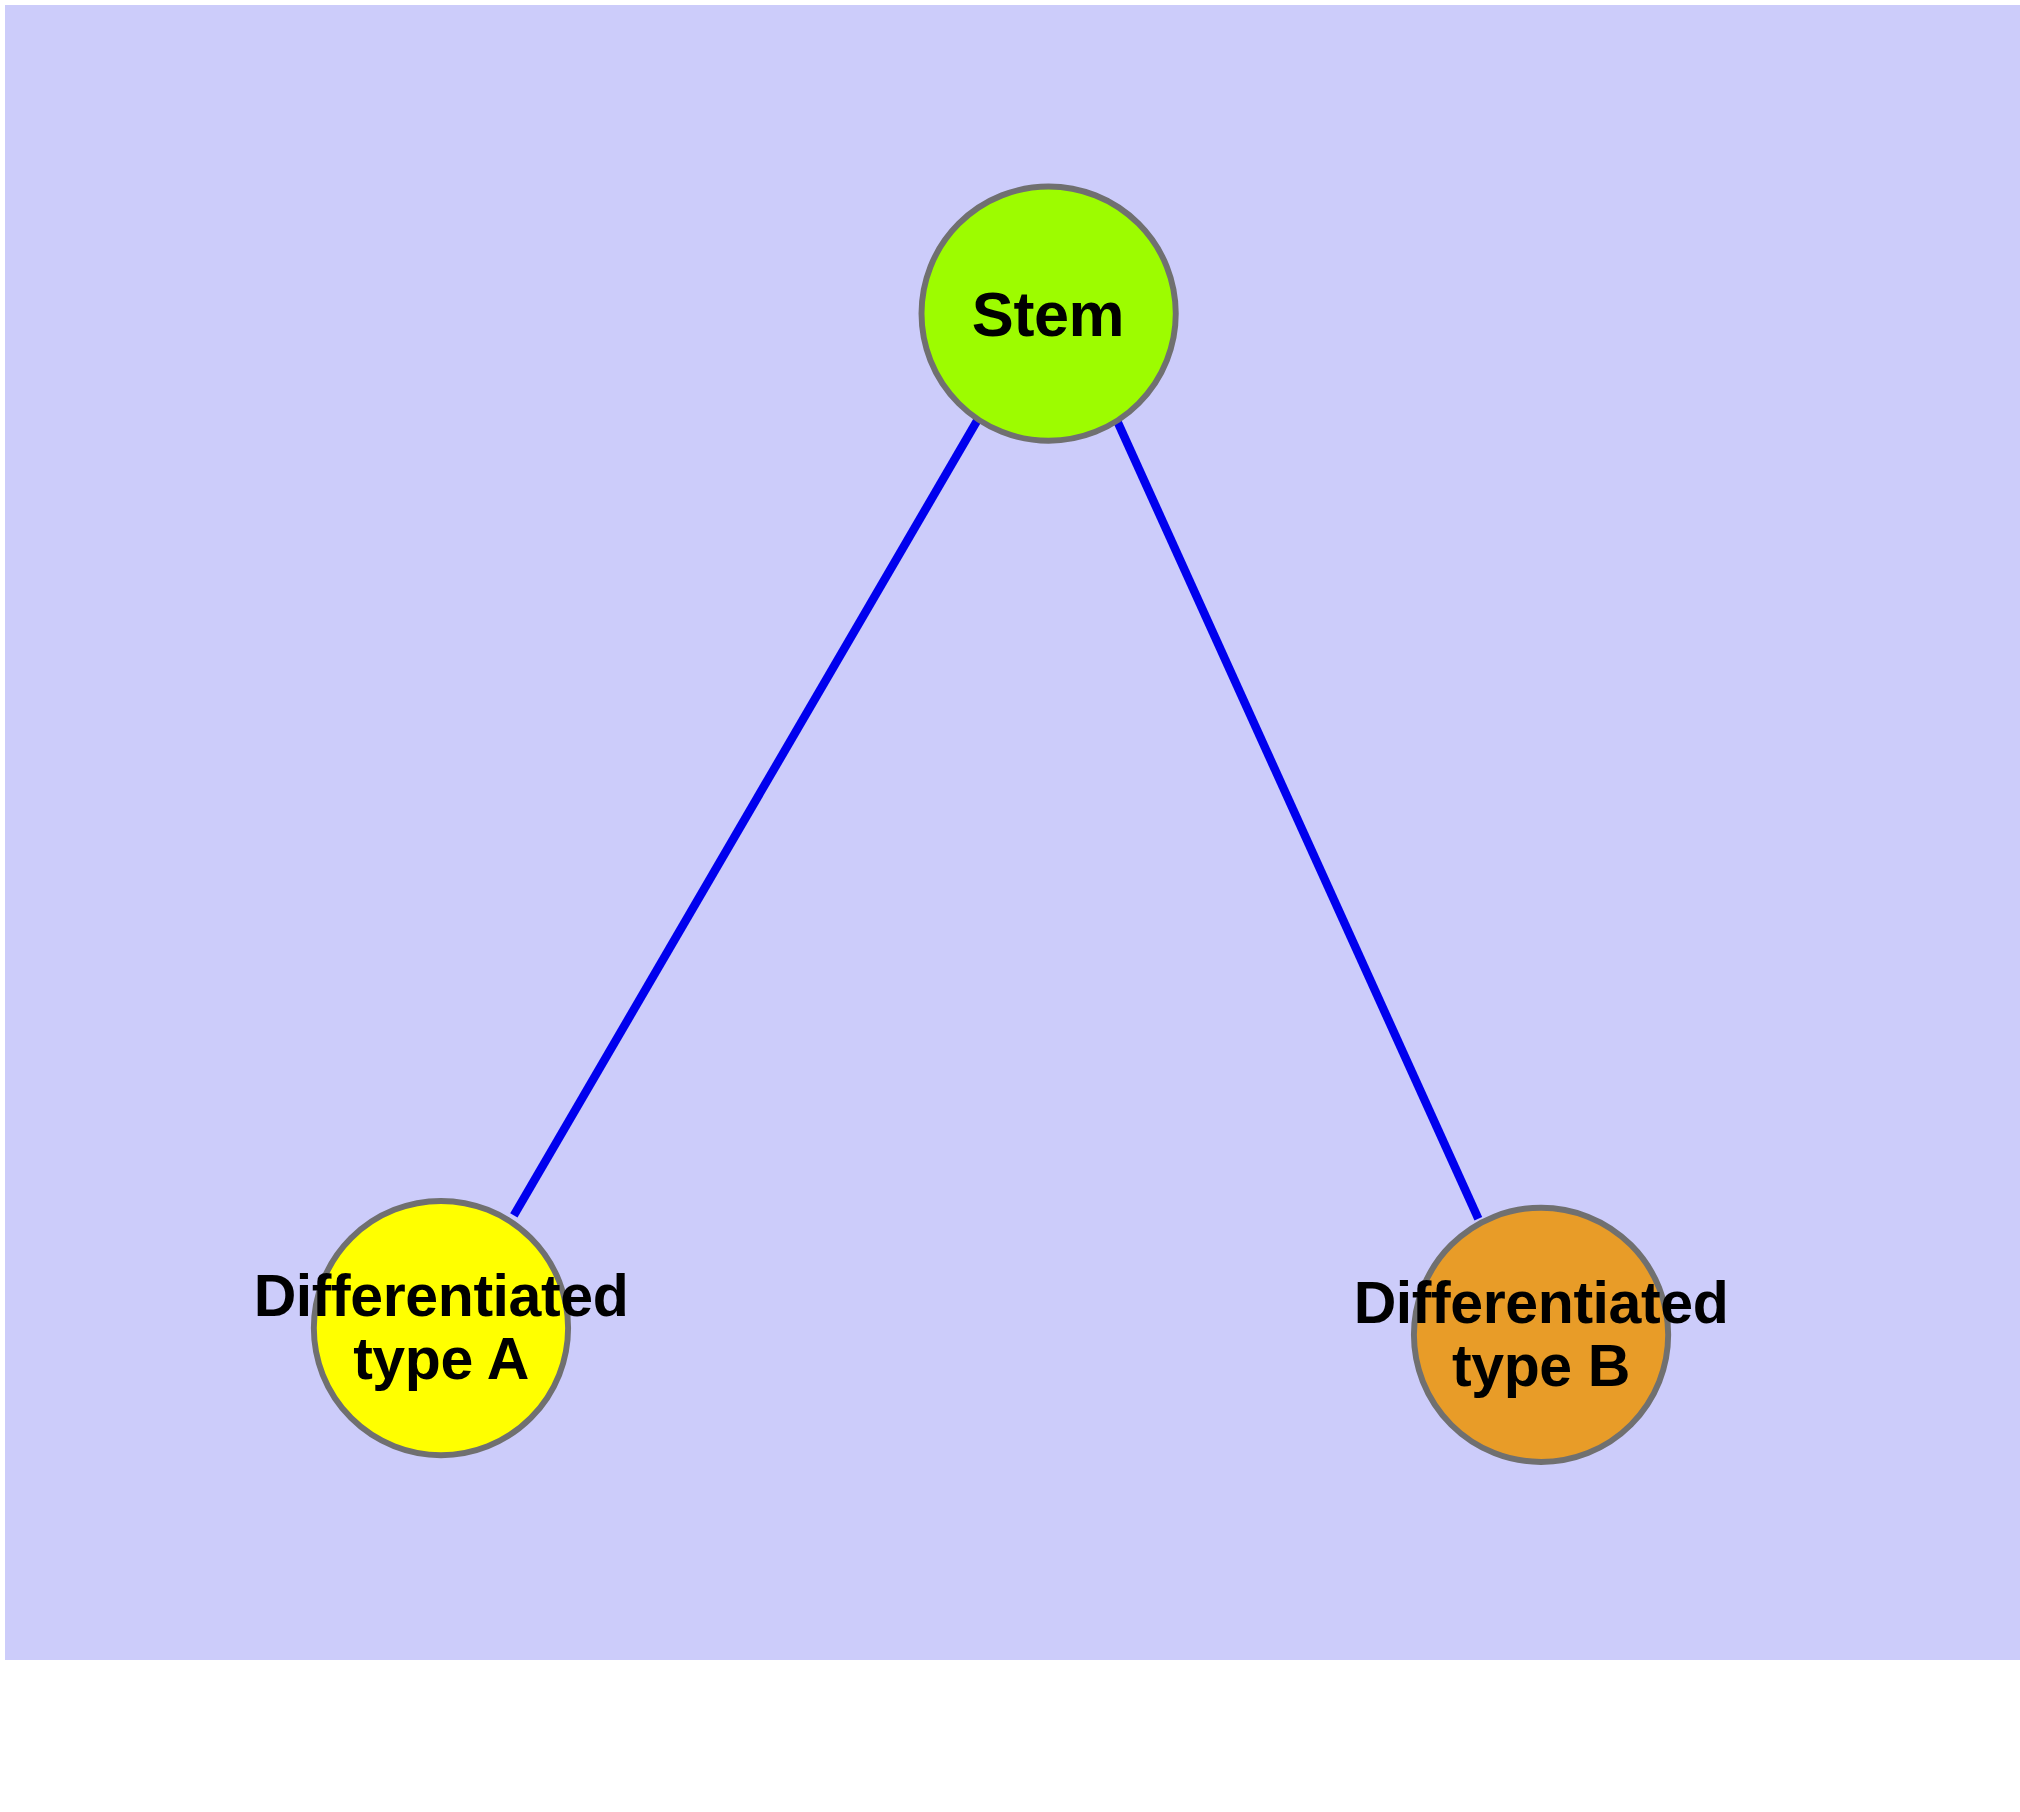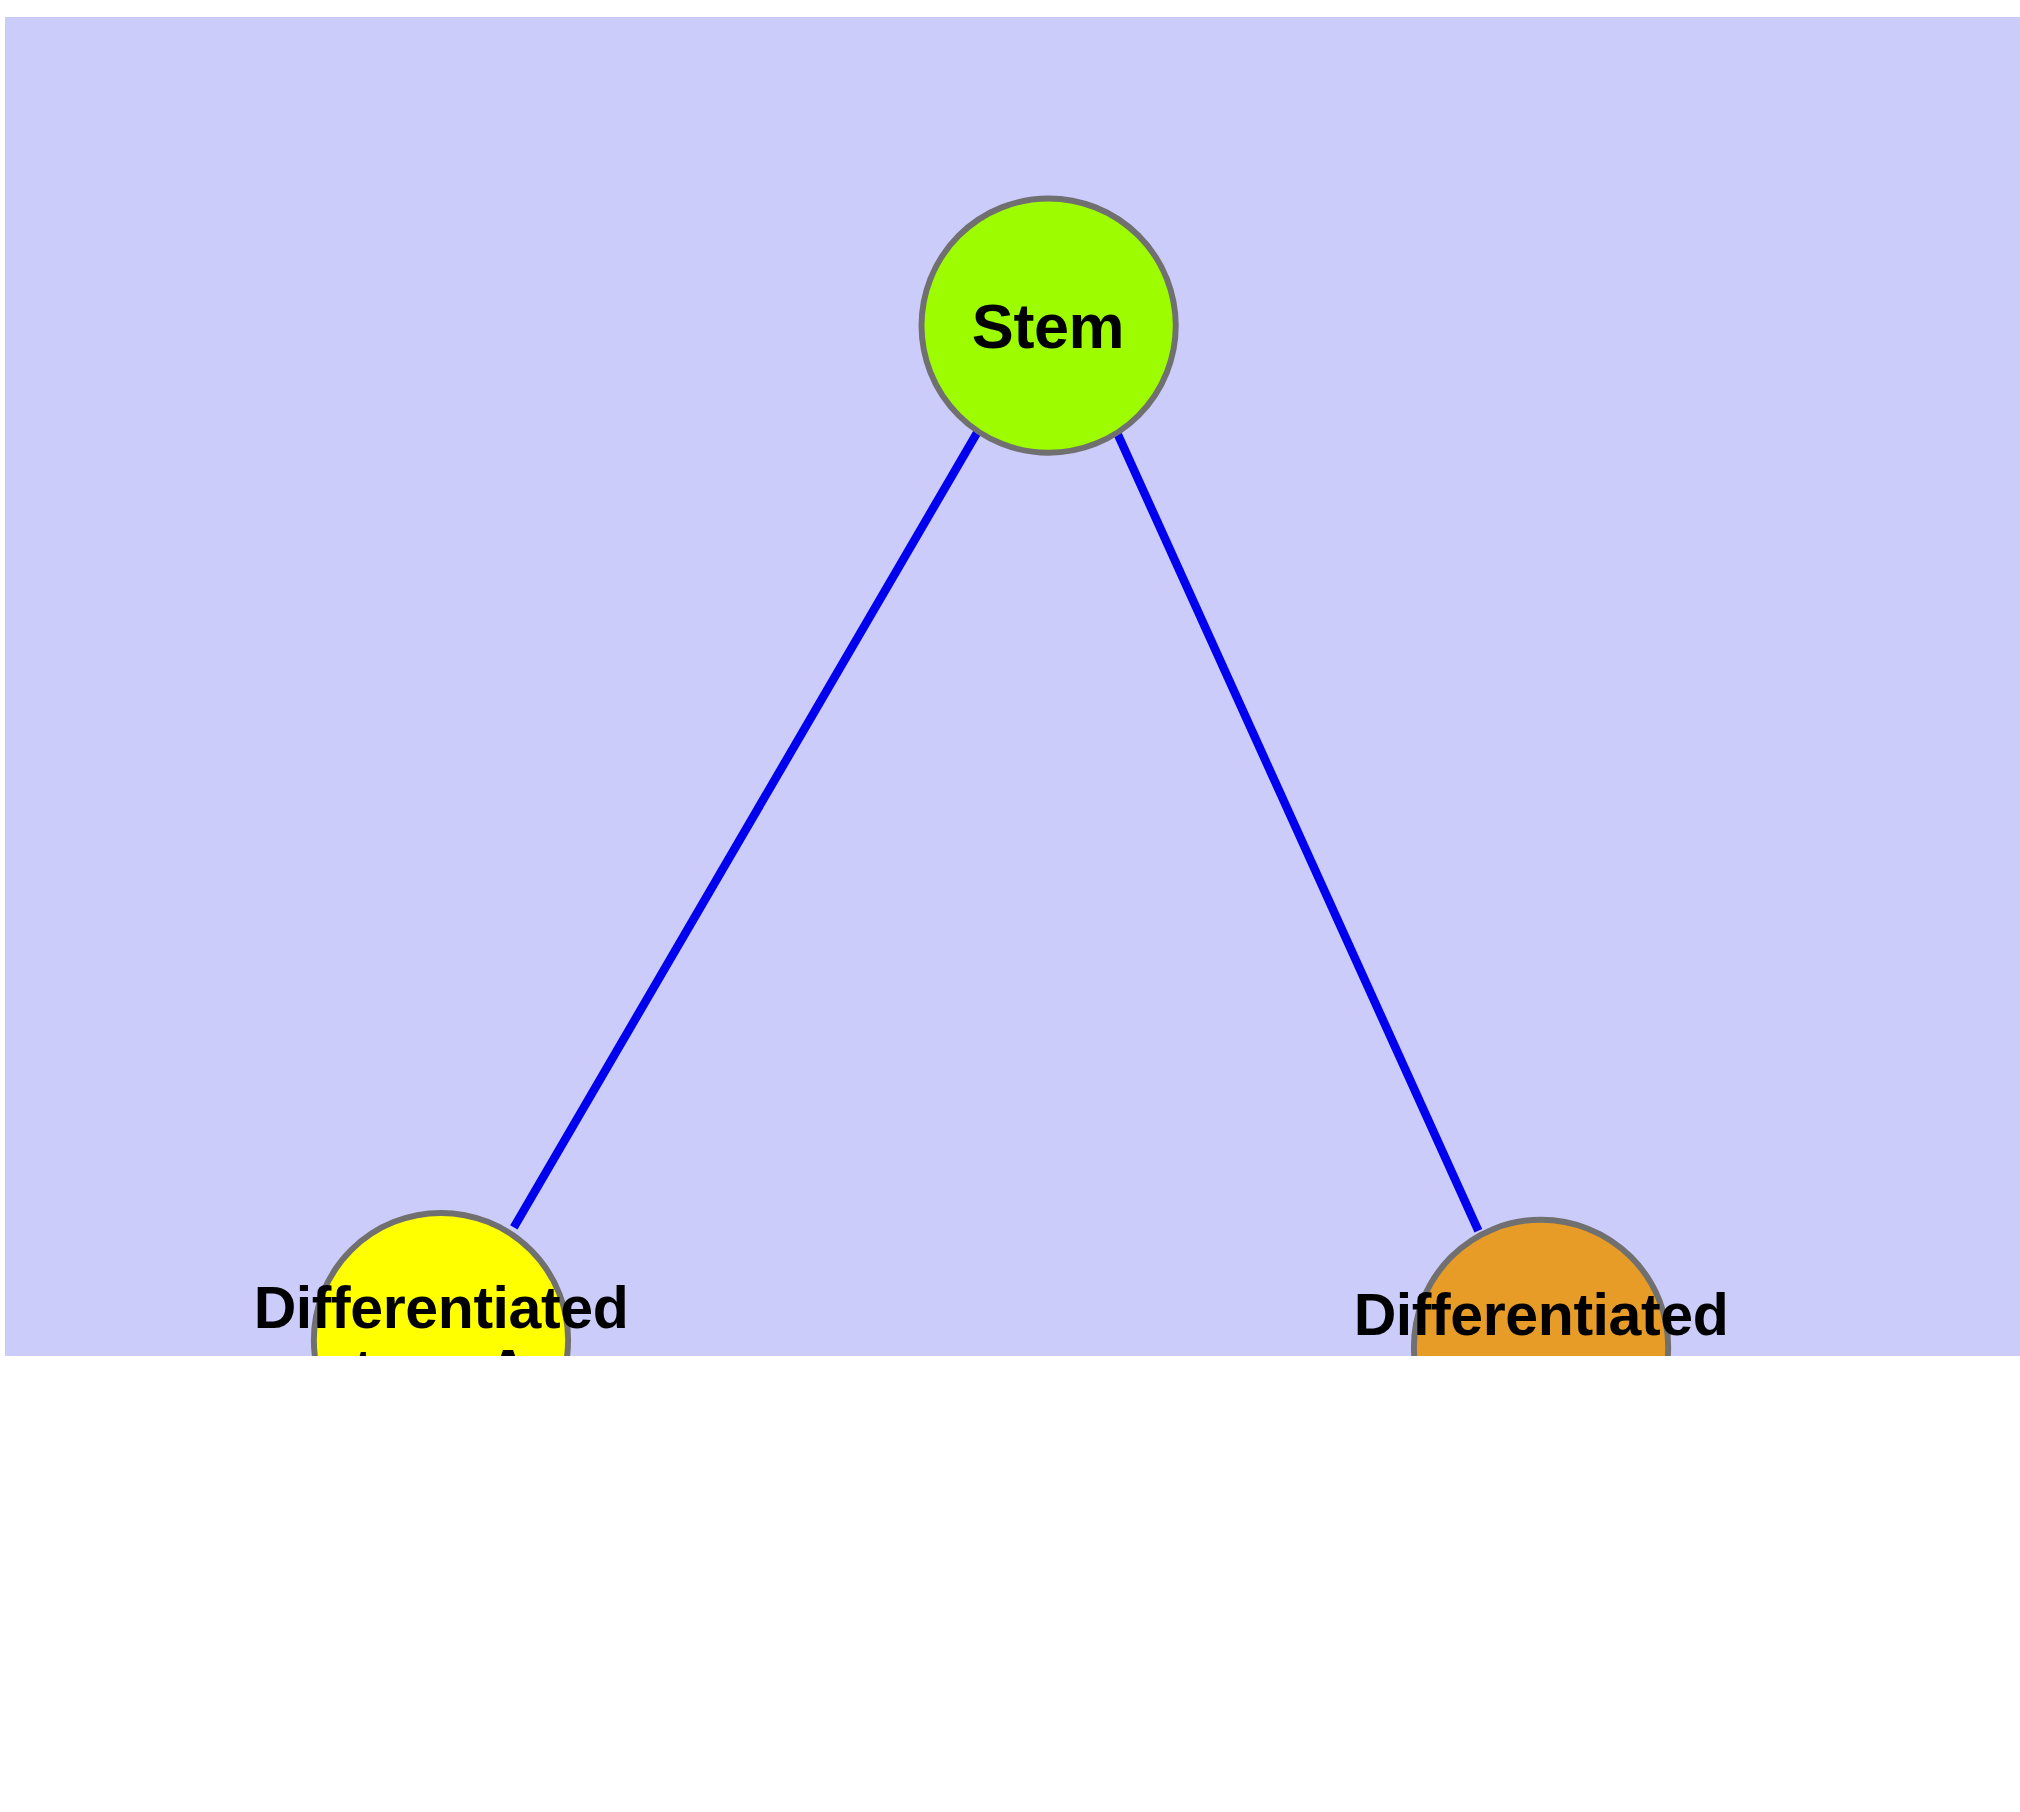--- a/index.html
+++ b/index.html
@@ -41,21 +41,21 @@
     letter-spacing: -0.4px;
     transform: translate(-50%, -50%);
     pointer-events: none;
   }
   .node-label.root-label { font-size: 63px; }
   .node-label.leaf-label { font-size: 59px; }
 </style>
 </head>
 <body>
 
-<div id="stage" style="width: 2021px; height: 1344px; background: rgb(255, 255, 255); margin-top: 12px;">
+<div id="stage" style="width: 2021px; height: 1660px; background: rgb(255, 255, 255);">
 
   <div id="canvas-bg" style="background: rgb(204, 204, 250); width: 2015px; height: 1807px;"></div>
 
   <svg id="graph-svg" viewBox="0 0 2384 2138" xmlns="http://www.w3.org/2000/svg" style="width: 2021px; height: 1812px;">
     <g id="edge-layer">
         <line x1="1154" y1="494" x2="606" y2="1434" stroke="#0000ee" stroke-width="10" stroke-linecap="butt"></line>
         <line x1="1318" y1="497" x2="1744" y2="1438" stroke="#0000ee" stroke-width="10" stroke-linecap="butt"></line>
       </g>
     <g id="node-layer">
         <circle cx="1237" cy="370" r="150" fill="#9dfc00" stroke="#707070" stroke-width="7"></circle>

